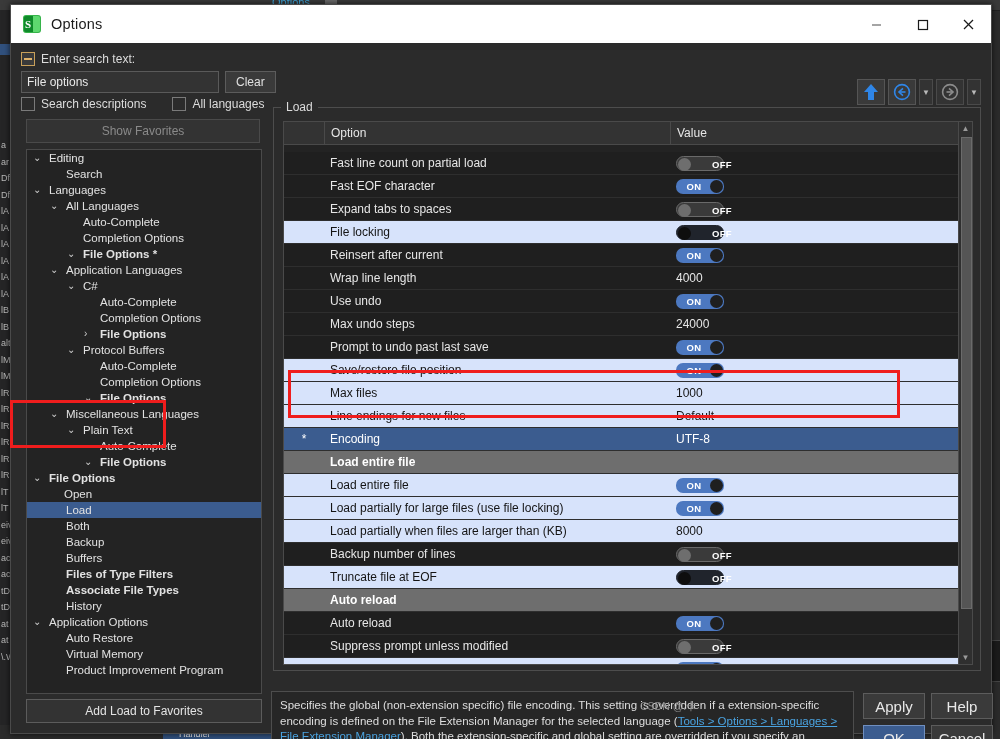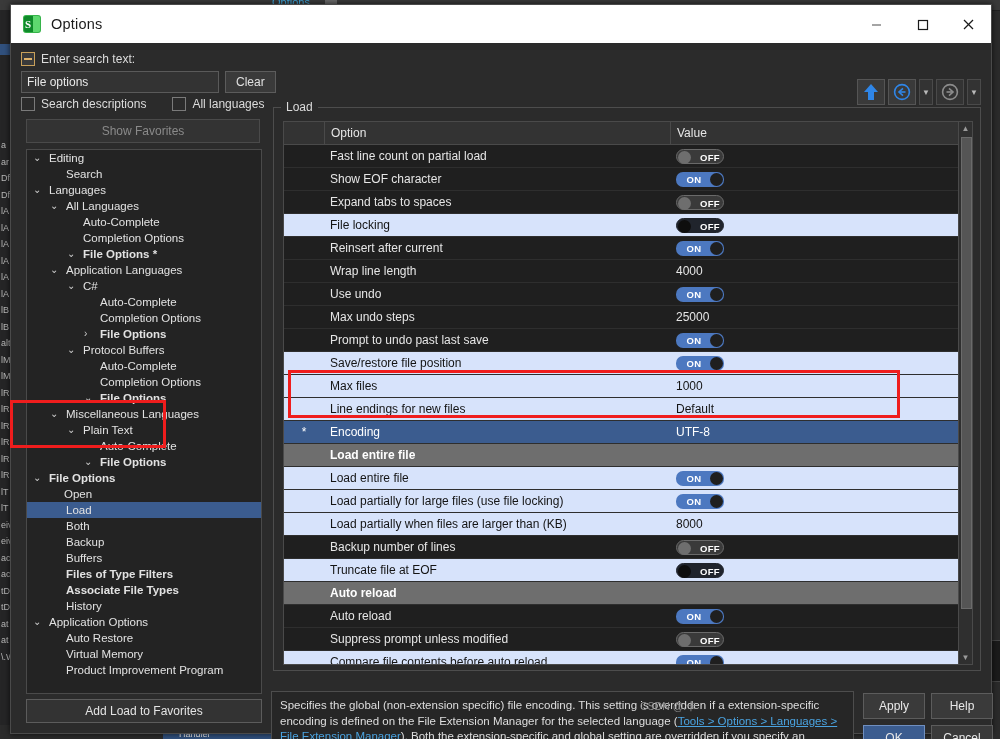--- a/index.html
+++ b/index.html
@@ -67,21 +67,21 @@
   .nbtn.plain{background:#333;border:1px solid #4a4a4a;}
   .ndrop{width:12px;height:24px;background:#333;border:1px solid #4a4a4a;display:flex;align-items:center;justify-content:center;color:#b9b9b9;font-size:8px;}
   .grpbox{position:absolute;left:10px;top:64px;width:706px;height:562px;border:1px solid #4d4d4d;}
   .grplabel{position:absolute;left:18px;top:57px;background:#2b2b2b;padding:0 5px;font-size:12px;color:#dcdcdc;}
 
   .tablewrap{position:absolute;left:20px;top:78px;width:688px;height:542px;background:#232323;border:1px solid #4a4a4a;overflow:hidden;}
   .thead{display:flex;height:22px;background:#333333;border-bottom:1px solid #4a4a4a;}
   .th-gut{width:40px;border-right:1px solid #4a4a4a;}
   .th-opt{width:346px;font-size:12px;color:#e6e6e6;line-height:22px;padding-left:6px;border-right:1px solid #4a4a4a;box-sizing:border-box;}
   .th-val{flex:1;font-size:12px;color:#e6e6e6;line-height:22px;padding-left:6px;}
-  .rows{position:relative;height:520px;}
+  .rows{position:relative;height:520px;margin-top:7px;}
   .row{display:flex;height:22px;align-items:center;border-bottom:1px solid #2e2e2e;}
   .row.alt{background:#d7e3fb;}
   .row.dark{background:#1f1f1f;}
   .row.sel{background:#3b5c8f;}
   .row.grp{background:#6e6e6e;}
   .gut{width:40px;height:22px;flex:0 0 40px;font-size:12px;color:#fff;text-align:center;line-height:22px;}
   .opt{width:346px;flex:0 0 346px;font-size:12px;padding-left:6px;box-sizing:border-box;color:#e6e6e6;}
   .row.alt .opt{color:#141414;}
   .row.sel .opt,.row.sel .gut{color:#ffffff;}
   .row.grp .opt{color:#ffffff;font-weight:bold;}
@@ -92,32 +92,32 @@
   .toggle{width:48px;height:15px;border-radius:8px;position:relative;display:inline-block;}
   .toggle.on{background:#4c78c0;border-radius:7px;}
   .toggle.off{background:#3a3a3a;border:1px solid #6a6a6a;box-sizing:border-box;}
   .row.alt .toggle.off{background:#20242c;border-color:#20242c;}
   .toggle .knob{position:absolute;top:1px;width:13px;height:13px;border-radius:50%;}
   .toggle.on .knob{right:1px;background:#1f1f1f;}
   .toggle.off .knob{left:1px;background:#6e6e6e;}
   .row.alt .toggle.off .knob{background:#0e0e0e;}
   .toggle .tl{position:absolute;top:0;width:100%;text-align:center;line-height:15px;font-size:9.5px;font-weight:bold;color:#fff;letter-spacing:.3px;}
   .toggle.on .tl{padding-right:12px;width:calc(100% - 12px);}
-  .toggle.off .tl{padding-left:16px;width:calc(100% - 12px);}
+  .toggle.off .tl{padding-left:28px;width:calc(100% - 12px);}
 
   .vscroll{position:absolute;right:0;top:0;width:13px;height:542px;background:#2f2f2f;border-left:1px solid #4a4a4a;}
   .vs-arr{height:13px;display:flex;align-items:center;justify-content:center;color:#9a9a9a;font-size:8px;}
   .vs-thumb{position:absolute;left:2px;top:15px;width:9px;height:470px;background:#555;border:1px solid #6b6b6b;}
 
   
   .descbox{position:absolute;left:8px;top:648px;width:583px;height:70px;background:#262626;border:1px solid #4d4d4d;padding:6px 8px;box-sizing:border-box;
            font-size:11.5px;color:#dedede;line-height:15.5px;}
   .descbox a{color:#4aa3e0;text-decoration:underline;}
   .btncol{position:absolute;left:600px;top:650px;width:124px;}
-  .dbtn{width:60px;height:24px;background:#3a3a3a;border:1px solid #5c5c5c;color:#e8e8e8;font-size:12px;
+  .dbtn{width:60px;height:24px;background:#3a3a3a;border:1px solid #5c5c5c;color:#e8e8e8;font-size:15px;
         display:flex;align-items:center;justify-content:center;position:absolute;}
   .dbtn.primary{background:#3b5c8f;border-color:#6f8fc0;}
   .watermark{position:absolute;left:640px;top:700px;font-size:10.5px;color:#8e8e8e;}
 
   
   .anno{position:absolute;border:3px solid #ef1d1d;pointer-events:none;}
 </style>
 </head>
 <body>
 
@@ -387,21 +387,21 @@
                 <div class="opt">Fast line count on partial load</div>
                 <div class="val">
                   <span class="toggle off">
                     <span class="tl">OFF</span>
                     <span class="knob"></span>
                   </span>
                 </div>
               </div>
               <div class="row dark">
                 <div class="gut"></div>
-                <div class="opt">Show EOF character</div>
+                <div class="opt">Fast EOF character</div>
                 <div class="val">
                   <span class="toggle on">
                     <span class="tl">ON</span>
                     <span class="knob"></span>
                   </span>
                 </div>
               </div>
               <div class="row dark">
                 <div class="gut"></div>
                 <div class="opt">Expand tabs to spaces</div>
@@ -443,21 +443,21 @@
                 <div class="val">
                   <span class="toggle on">
                     <span class="tl">ON</span>
                     <span class="knob"></span>
                   </span>
                 </div>
               </div>
               <div class="row dark">
                 <div class="gut"></div>
                 <div class="opt">Max undo steps</div>
-                <div class="val">25000</div>
+                <div class="val">24000</div>
               </div>
               <div class="row dark">
                 <div class="gut"></div>
                 <div class="opt">Prompt to undo past last save</div>
                 <div class="val">
                   <span class="toggle on">
                     <span class="tl">ON</span>
                     <span class="knob"></span>
                   </span>
                 </div>

